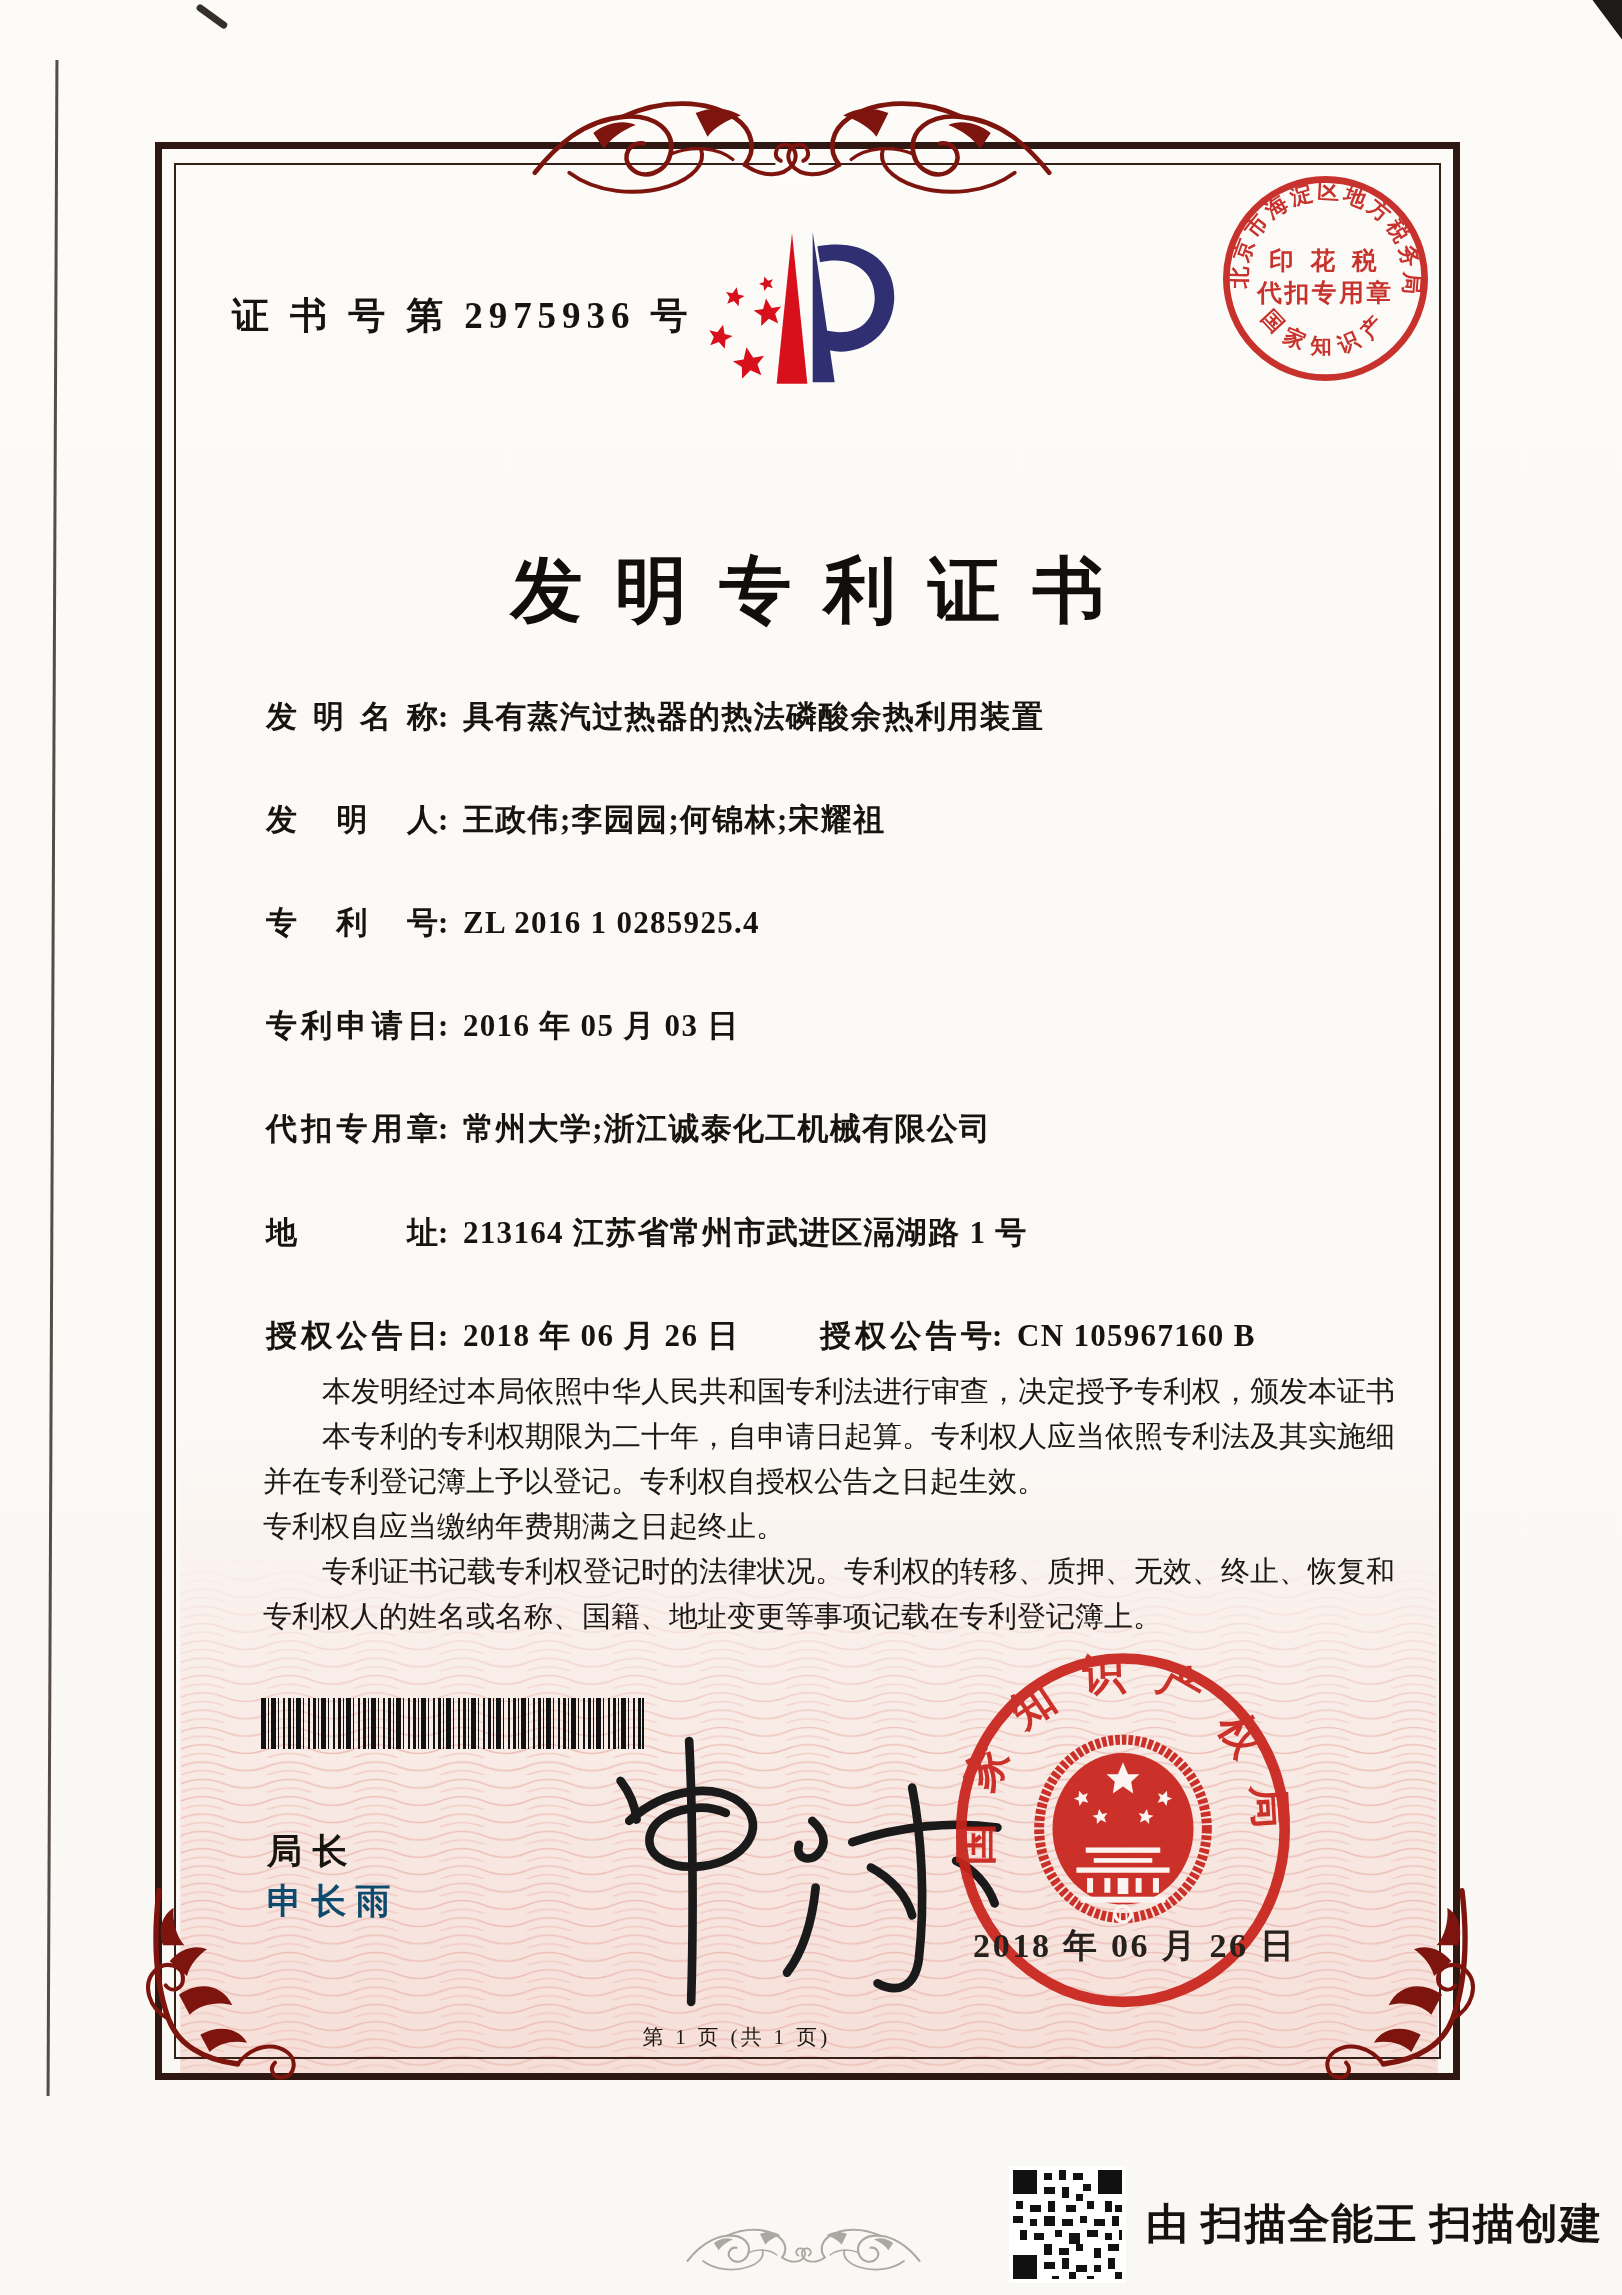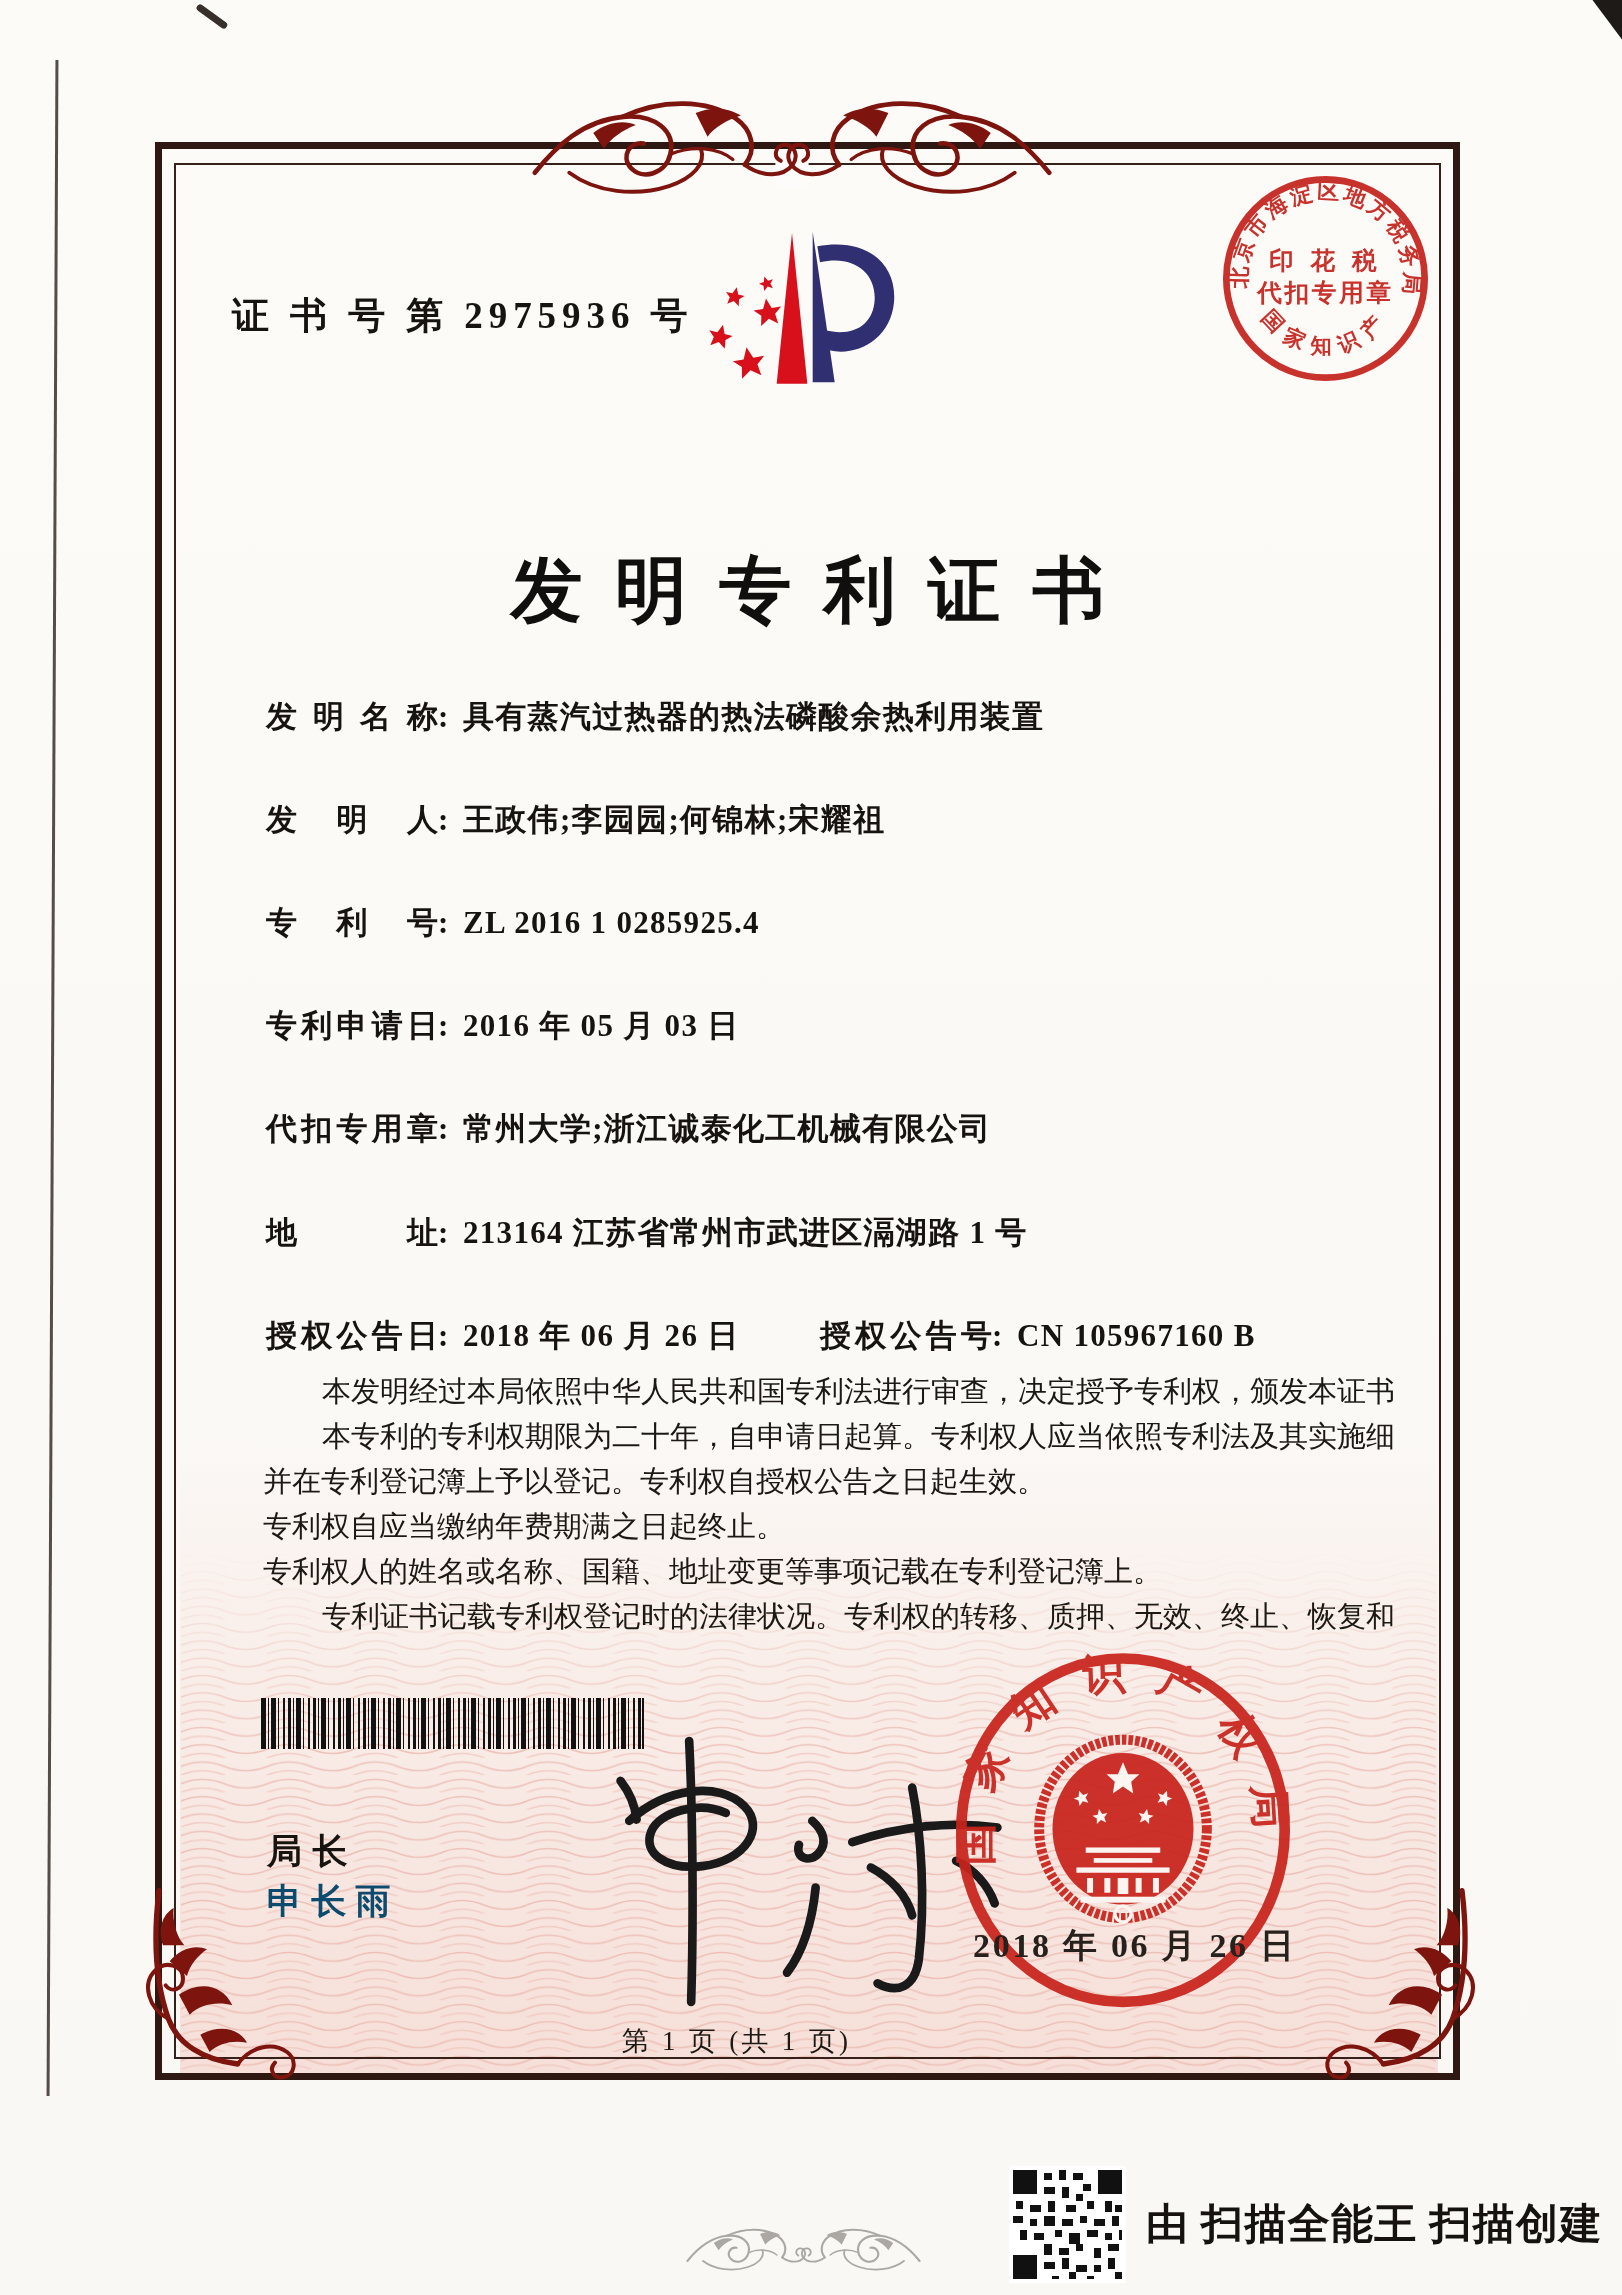--- a/index.html
+++ b/index.html
@@ -45,21 +45,21 @@
     background:repeating-linear-gradient(90deg,
       #121212 0 2.7px,transparent 2.7px 4.7px,#121212 4.7px 6px,transparent 6px 8px,
       #121212 8px 12.6px,transparent 12.6px 14.6px,#121212 14.6px 16px,transparent 16px 20px,
       #121212 20px 22px,transparent 22px 25px);
     border-left:2.7px solid #121212;border-right:2.7px solid #121212;}
   #director-title{left:267px;top:1828px;font-size:35px;font-weight:600;letter-spacing:10.6px;color:#17130f;}
   #director-name{left:267px;top:1878px;font-size:35px;font-weight:600;letter-spacing:9.3px;color:#0c4a6e;}
   #signature{left:566px;top:1701px;}
   #seal{left:950px;top:1649px;}
   #seal-date{left:973px;top:1923px;font-size:34px;font-weight:600;letter-spacing:2.7px;color:#26211c;z-index:6;}
-  #footer{left:155px;top:2023px;width:1163px;text-align:center;font-size:27px;letter-spacing:3.3px;font-weight:500;color:#1c1813;}
+  #footer{left:155px;top:2023px;width:1163px;text-align:center;font-size:21px;letter-spacing:3.3px;font-weight:500;color:#1c1813;}
   
   #qr{left:1009px;top:2166px;}
   #scan-credit{left:1146px;top:2196px;font-size:42px;font-weight:700;letter-spacing:1.3px;color:#15120f;white-space:nowrap;}
   
   .orn{color:#7d150e;}
   .orn-gray{color:#8b8781;}
 </style>
 </head>
 <body>
 
@@ -185,22 +185,22 @@
 </div>
 <div class="row" id="row-grant2" style="top:1315px">
   <span class="f-label">授权公告号</span><span class="f-colon">:</span><span class="f-value">CN 105967160 B</span>
 </div>
 
 <div id="body-text" class="abs">
   <div class="ln ind">本发明经过本局依照中华人民共和国专利法进行审查，决定授予专利权，颁发本证书</div>
   <div class="ln ind">本专利的专利权期限为二十年，自申请日起算。专利权人应当依照专利法及其实施细</div>
   <div class="ln">并在专利登记簿上予以登记。专利权自授权公告之日起生效。</div>
   <div class="ln">专利权自应当缴纳年费期满之日起终止。</div>
+  <div class="ln ind">专利证书记载专利权登记时的法律状况。专利权的转移、质押、无效、终止、恢复和</div>
   <div class="ln">专利权人的姓名或名称、国籍、地址变更等事项记载在专利登记簿上。</div>
-  <div class="ln ind">专利证书记载专利权登记时的法律状况。专利权的转移、质押、无效、终止、恢复和</div>
 </div>
 
 <div id="barcode" class="abs"></div>
 
 <div id="director-title" class="abs">局长</div>
 <div id="director-name" class="abs">申长雨</div>
 
 <svg id="signature" class="abs" width="466" height="313" viewBox="0 0 700 470">
   <g fill="none" stroke="#1a1a1a" stroke-width="13" stroke-linecap="round">
     <path d="M82,120 C96,138 104,158 106,178"></path>

